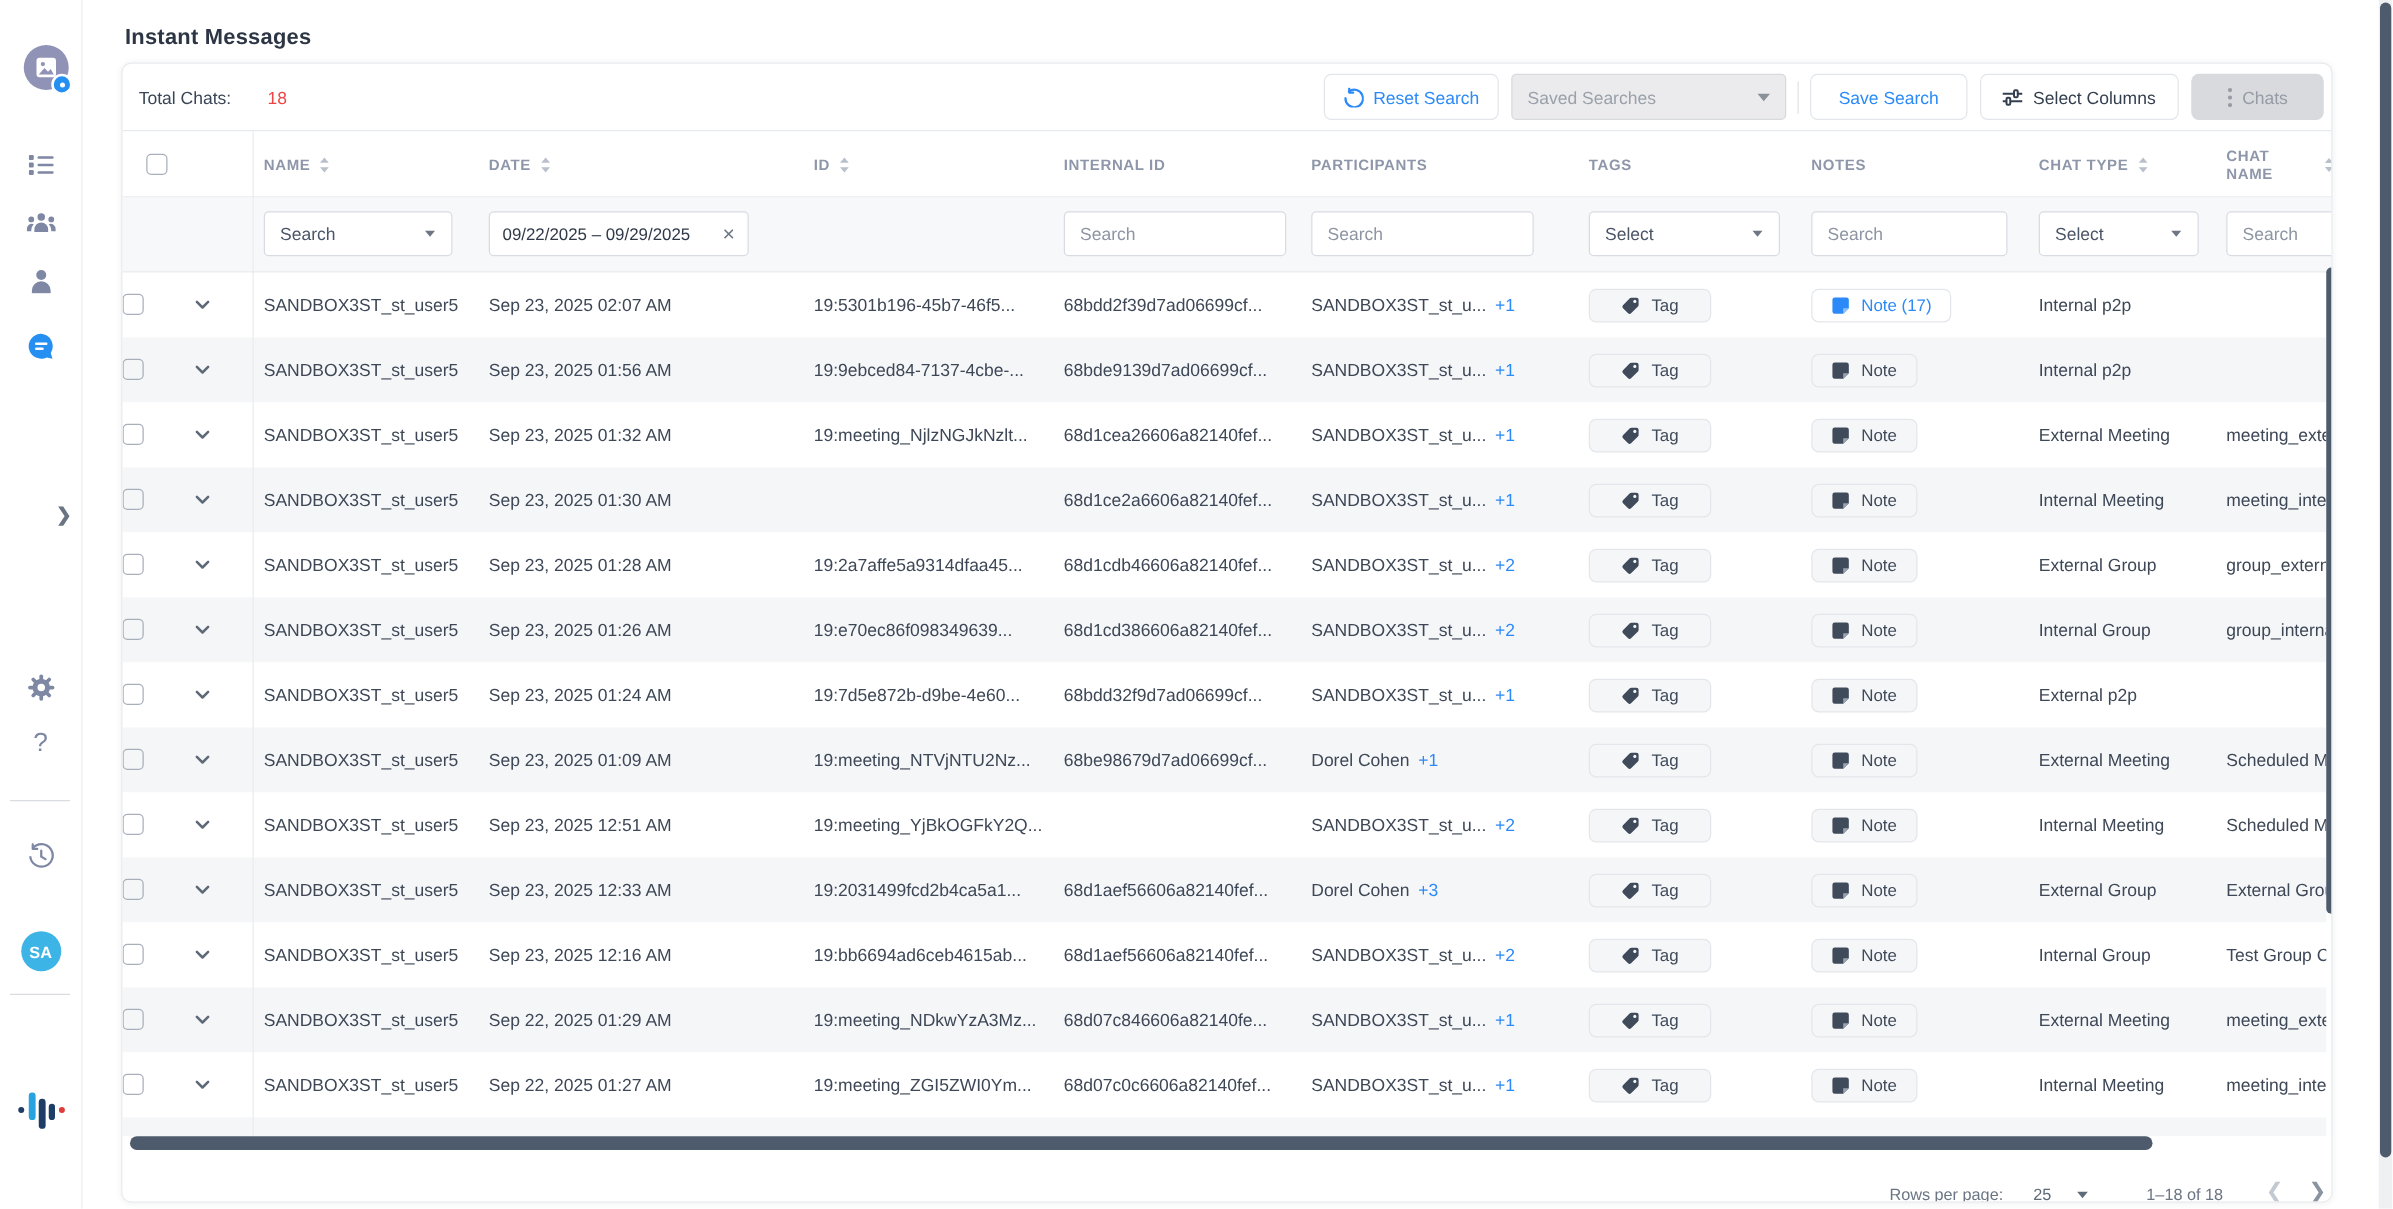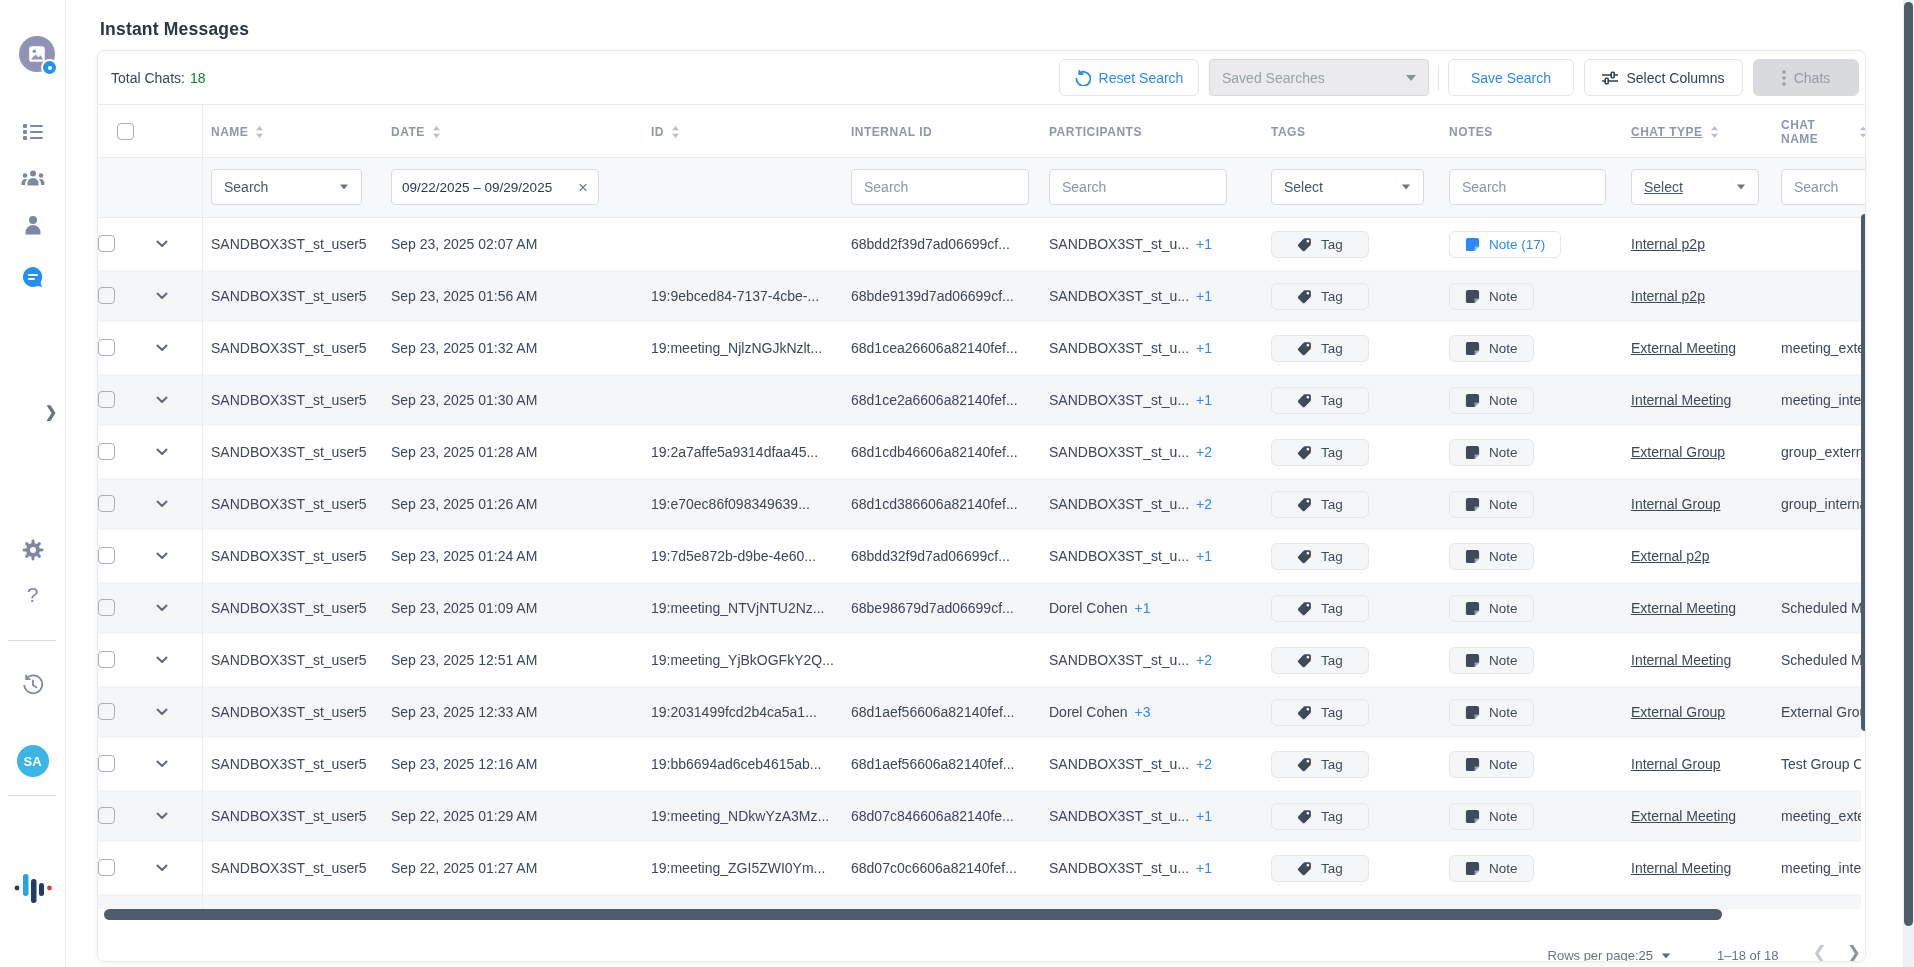--- a/index.html
+++ b/index.html
@@ -18,21 +18,21 @@
   .avatar-badge i{width:4px;height:4px;border-radius:50%;background:#fff;display:block;}
   .sa-avatar{width:32px;height:32px;border-radius:50%;background:#3cb4e6;color:#fff;font-size:13px;font-weight:bold;display:flex;align-items:center;justify-content:center;}
   .help-glyph{font-size:21px;color:#7e87a3;font-weight:400;}
   .chev-right{color:#6a7482;font-size:15px;font-weight:bold;}
   
   .page-title{position:absolute;left:100px;top:19px;font-size:17.5px;font-weight:600;color:#2c3543;letter-spacing:.2px;}
   .card{position:absolute;left:97px;top:50px;width:1769px;height:912px;background:#fff;border:1px solid #e8eaed;border-radius:8px;box-shadow:0 1px 5px rgba(40,50,70,.07);box-sizing:border-box;overflow:hidden;}
   
   .toolbar{position:absolute;left:0;top:0;width:100%;height:53px;}
   .total-chats{position:absolute;left:13px;top:0;height:53px;display:flex;align-items:center;font-size:14px;color:#3a4656;gap:5px;}
-  .total-chats b{color:#15803d;font-weight:400;}
+  .total-chats b{color:#ef4444;font-weight:400;margin-left:24px;}
   .tbtn{position:absolute;top:8px;height:37px;box-sizing:border-box;border-radius:6px;display:flex;align-items:center;justify-content:center;gap:8px;font-size:14px;cursor:pointer;border:1px solid #e2e5ea;background:#fff;}
   .tbtn.blue{color:#2b8af7;font-weight:500;}
   .btn-reset{left:961px;width:140px;}
   .dd-saved{left:1111px;width:220px;background:#ebebed;border:1px solid #d7d9dc;border-radius:4px;justify-content:space-between;padding:0 12px;color:#9aa1aa;cursor:default;}
   .tb-sep{position:absolute;left:1340px;top:14px;width:1px;height:26px;background:#e0e3e7;}
   .btn-save{left:1350px;width:126px;}
   .btn-cols{left:1486px;width:159px;color:#333e4e;font-weight:500;}
   .btn-action{left:1655px;width:106px;background:#d8dadd;border-color:#d8dadd;color:#969ca6;font-weight:500;cursor:default;}
   .caret{width:0;height:0;border-left:5px solid transparent;border-right:5px solid transparent;border-top:6px solid #8a9097;}
   
@@ -45,42 +45,42 @@
   .fclose{color:#6e7885;font-size:17px;line-height:1;cursor:pointer;padding-left:8px;}
   
   .col-check{left:19px;}
   .col-name{left:113px;}
   .col-date{left:293px;}
   .col-id{left:553px;}
   .col-internal_id{left:753px;justify-content:center;}
   .col-participants{left:951px;}
   .col-tags{left:1173px;}
   .col-notes{left:1351px;}
-  .col-chat_type{left:1533px;text-decoration:underline;}
+  .col-chat_type{left:1533px;}
   .col-chat_name{left:1683px;}
   .vsep{position:absolute;left:104px;top:53px;width:1px;height:805px;background:#eaecef;z-index:2;}
   
   .rows-viewport{position:absolute;left:0;top:167px;width:1763px;height:691px;overflow:hidden;}
   .trow{position:relative;width:1900px;height:52px;background:#fff;}
   .trow.alt{background:#f5f6f8;}
   .tcell{position:absolute;top:0;height:52px;display:flex;align-items:center;font-size:14px;color:#3d4756;white-space:nowrap;}
   .cb{position:absolute;top:17px;width:17px;height:17px;border:1.5px solid #a7afbb;border-radius:4px;box-sizing:border-box;background:transparent;cursor:pointer;}
   .thead .cb{top:18px;}
   .expander{position:absolute;top:20px;width:16px;height:12px;cursor:pointer;display:flex;align-items:center;justify-content:center;}
   .badge{color:#2b8af7;margin-left:7px;}
   .pillbtn{position:absolute;top:13px;height:27px;box-sizing:border-box;border:1px solid #e3e6ea;background:#f5f6f8;border-radius:6px;display:inline-flex;align-items:center;gap:9px;padding:0 15px;font-size:13.5px;color:#3f4a5a;cursor:pointer;}
   .pillbtn.hl{background:#fff;color:#2b8af7;}
   .row14{position:relative;width:1900px;height:52px;background:#f5f6f8;}
   
   .vscroll-thumb{position:absolute;left:1763px;top:163px;width:8px;height:517px;background:#4e5b6c;border-radius:4px;z-index:6;cursor:pointer;}
   .hscroll{position:absolute;left:0;top:858px;width:1769px;height:11px;background:#fff;z-index:6;}
   .hscroll .thumb{position:absolute;left:6px;top:0;width:1618px;height:11px;background:#4e5b6c;border-radius:6px;cursor:pointer;}
   
   .tfooter{position:absolute;left:0;top:869px;width:1769px;height:43px;background:#fff;display:flex;align-items:flex-end;justify-content:flex-end;font-size:13px;color:#6b7584;padding-right:6px;box-sizing:border-box;}
-  .rpp-select{display:flex;align-items:center;gap:8px;cursor:pointer;color:#5f6a79;}
+  .rpp-select{display:flex;align-items:center;gap:20px;margin-left:24px;cursor:pointer;color:#5f6a79;}
   .rpp-select .caret{border-top-color:#5f6a79;transform:scale(.85);}
   .range{margin-left:46px;}
   .pg{font-size:17px;margin-left:34px;cursor:pointer;color:#8a93a0;font-weight:500;}
   .pg.disabled{color:#c3c9d2;cursor:default;}
   .pg.next{margin-left:20px;}
   
   .win-scroll{position:absolute;right:0;top:0;width:11px;height:967px;background:#eef0f2;z-index:10;}
   .win-scroll .thumb{position:absolute;left:1px;top:2px;width:9px;height:924px;background:#4e5b6c;border-radius:5px;cursor:pointer;}
 </style>
 </head>
@@ -326,20 +326,21 @@
     <div id="rows">
         <div class="trow">
     <div class="cb"></div>
     <div class="expander" style="left:56px;">
       <svg width="12" height="8" viewBox="0 0 12 8" fill="none" stroke="#5f6a79" stroke-width="2" stroke-linecap="round" stroke-linejoin="round">
               <path d="M1.5 1.5 L6 6 L10.5 1.5"></path>
             </svg>
     </div>
     <div class="tcell col-name">SANDBOX3ST_st_user5</div>
     <div class="tcell col-date">Sep 23, 2025 02:07 AM</div>
+    <div class="tcell col-id">19:5301b196-45b7-46f5...</div>
     <div class="tcell col-internal_id">68bdd2f39d7ad06699cf...</div>
     <div class="tcell col-participants">
       <span>SANDBOX3ST_st_u...</span>
       <span class="badge">+1</span>
     </div>
     <button class="pillbtn col-tags" style="width:98px;justify-content:center;">
       <svg class="tag-ic" width="15" height="15" viewBox="0 0 16 16">
               <path d="M8.6 1.2 H13 a1.8 1.8 0 0 1 1.8 1.8 v4.4 a1.8 1.8 0 0 1 -.53 1.27 l-5.9 5.9 a1.8 1.8 0 0 1 -2.54 0 L1.5 10.23 a1.8 1.8 0 0 1 0 -2.54 l5.83 -5.96 a1.8 1.8 0 0 1 1.27 -.53 Z" fill="#3f4a5a"></path>
               <circle cx="11.6" cy="4.4" r="1.35" fill="#f5f6f8"></circle>
             </svg>

